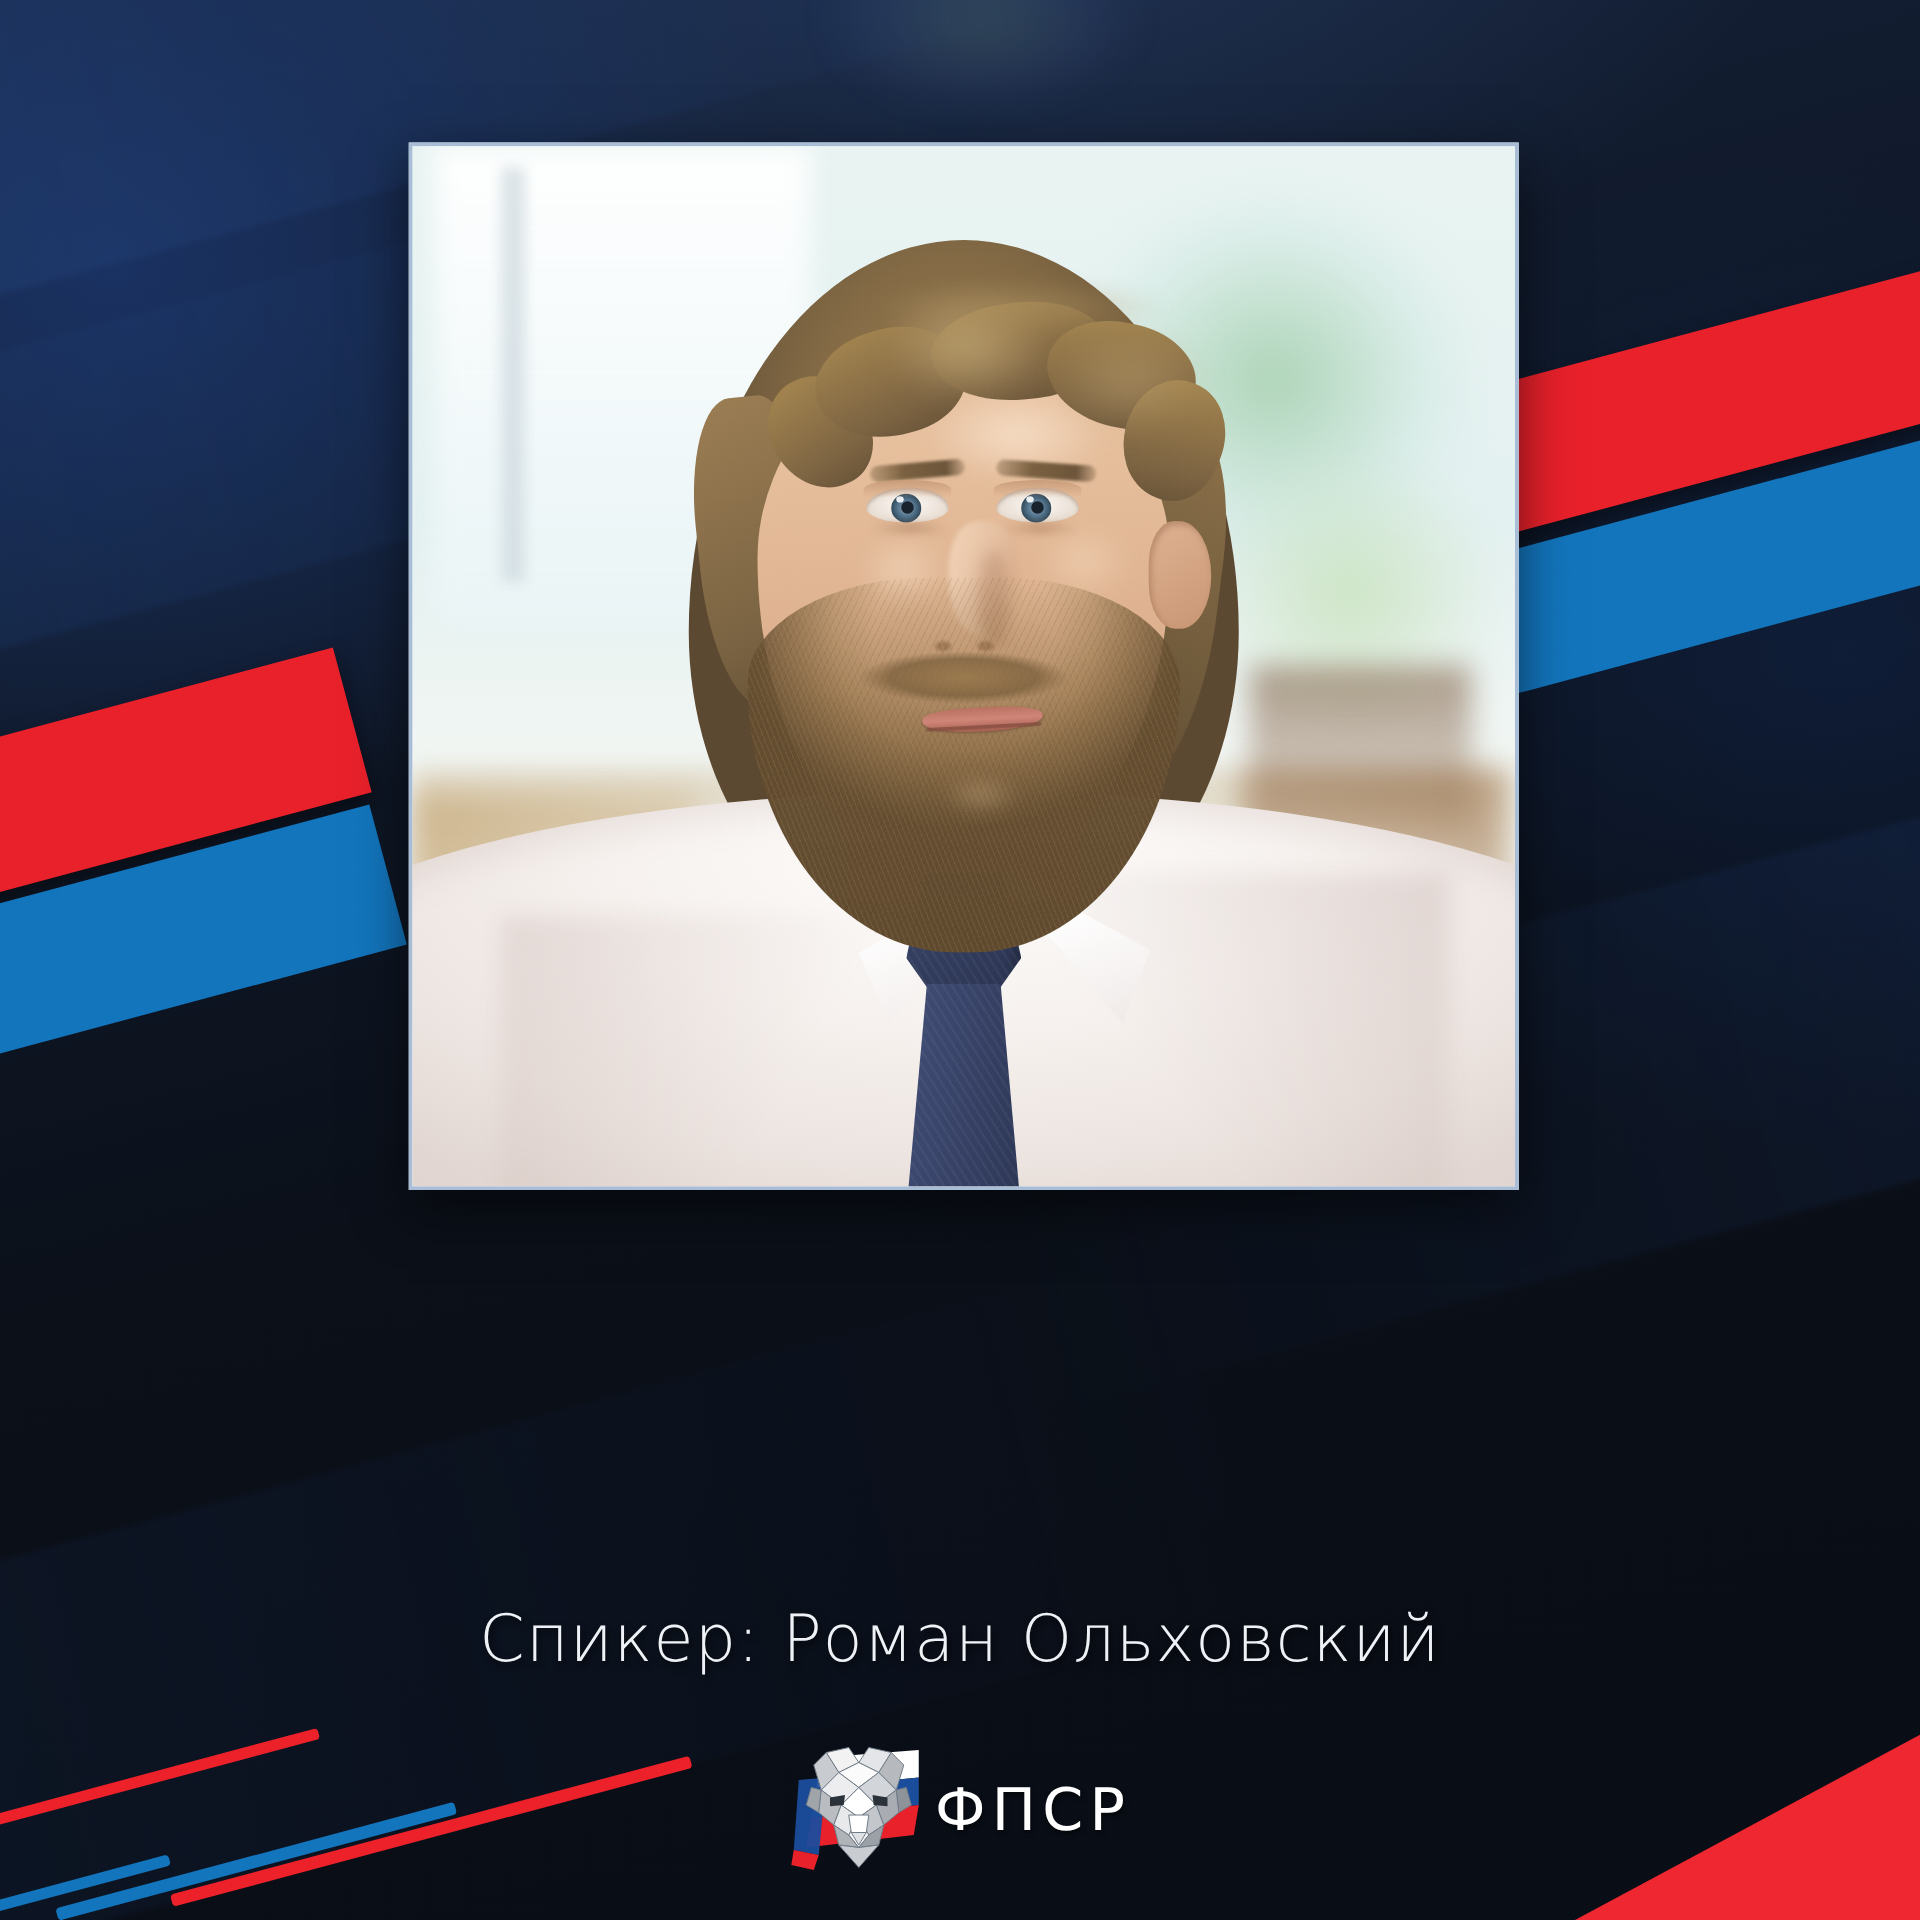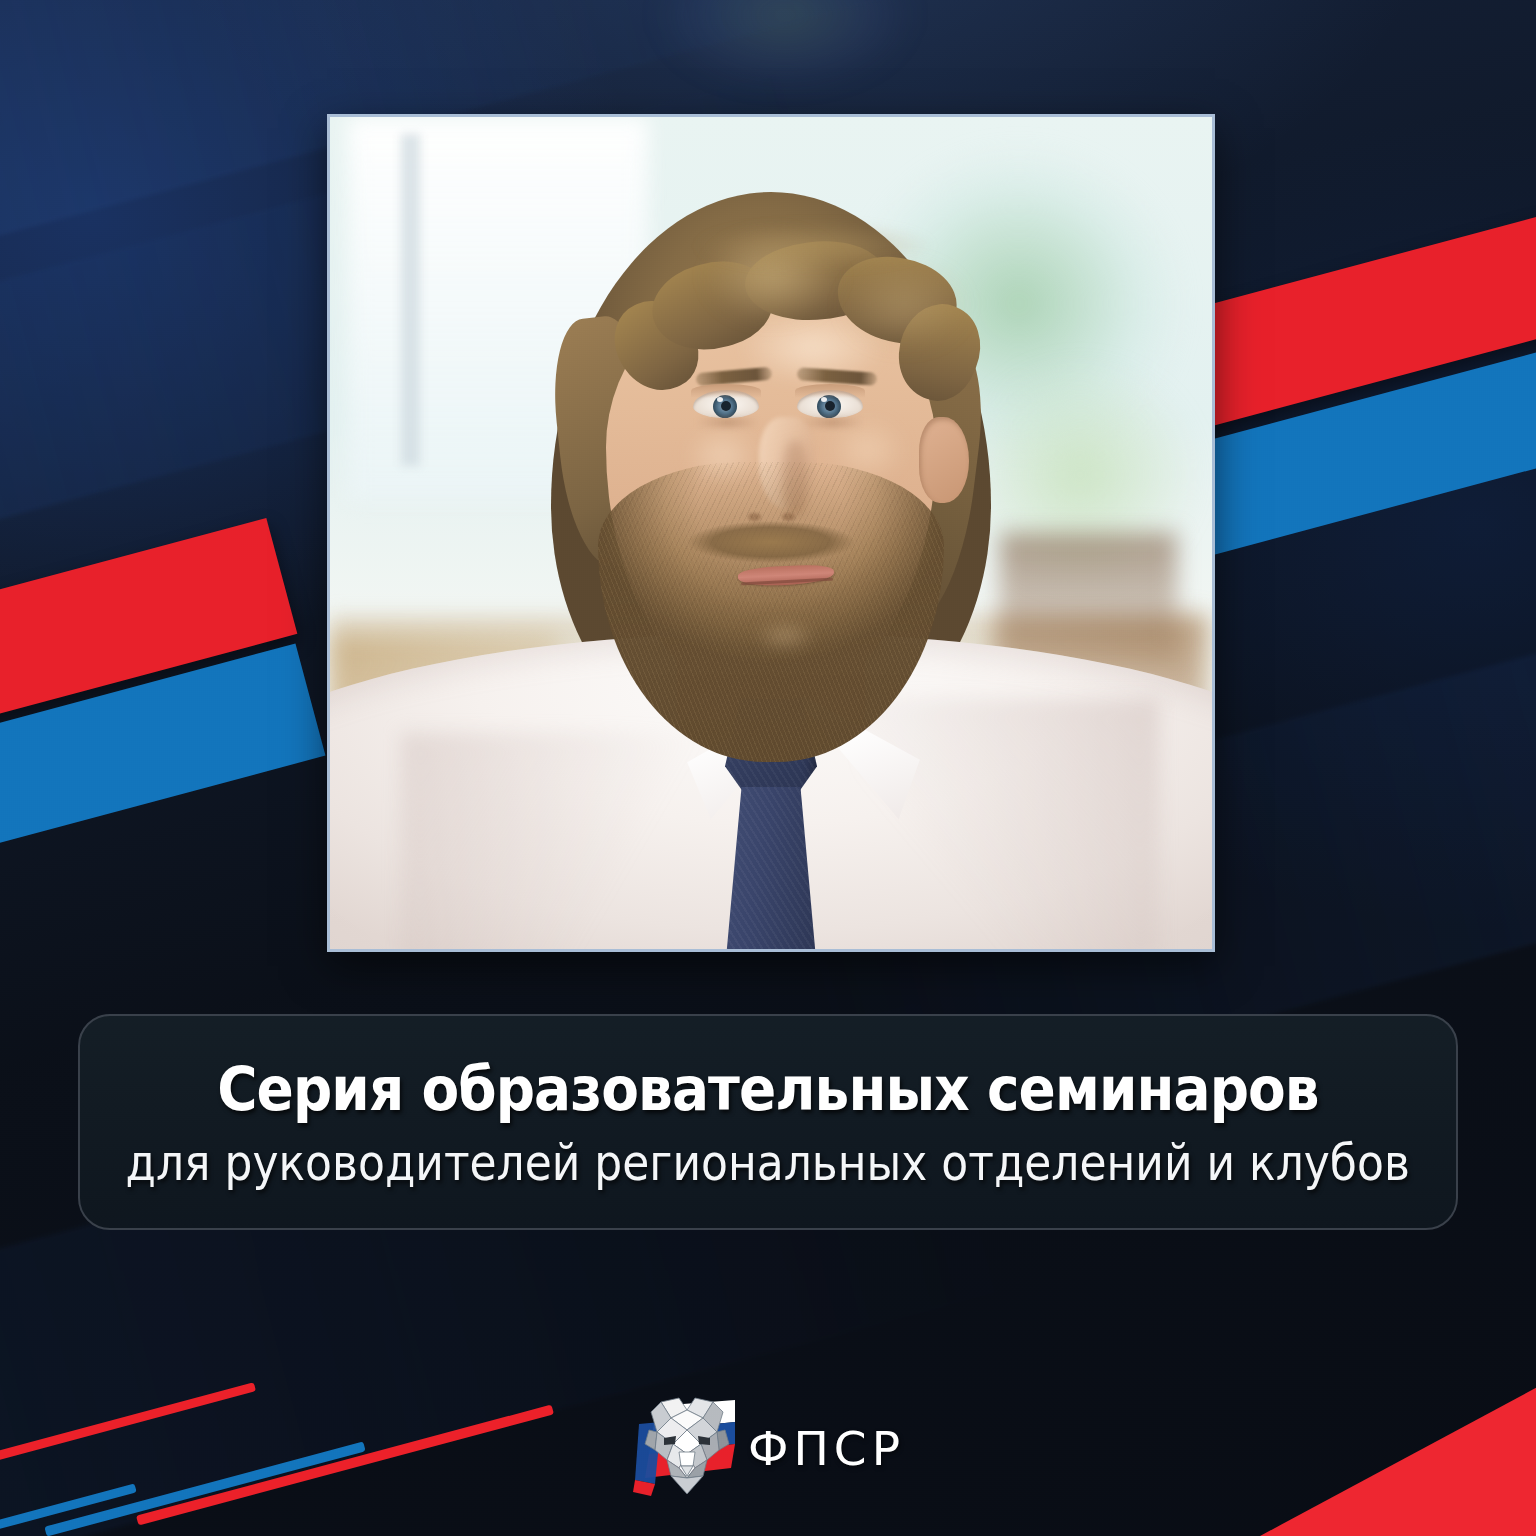--- a/index.html
+++ b/index.html
@@ -543,25 +543,22 @@
       <div class="lock k3"></div>
       <div class="lock k5"></div>
       <div class="hair-sheen"></div>
       <div class="hair-sheen2"></div>
       <div class="hair-wisp"></div>
 
       <div class="photo-vignette"></div>
     </div>
   </div>
 
-  <div id="title-panel">
-    <div class="title-main">Серия образовательных семинаров</div>
-    <div class="title-sub">для руководителей региональных отделений и клубов</div>
-  </div>
-
+
+  <div id="speaker-line">Спикер: Роман Ольховский</div>
 
   <div id="logo-block">
     <svg id="logo-mark" viewBox="0 0 112 104">
 
       <g>
         <polygon points="26,10 104,4 104,26 22,34" fill="#ffffff"></polygon>
         <polygon points="22,34 104,26 104,48 18,58" fill="#1A4C9C"></polygon>
         <polygon points="18,58 104,48 100,72 14,82" fill="#E8202A"></polygon>
         <polygon points="8,28 30,26 24,88 4,84" fill="#1A4C9C" opacity="0.95"></polygon>
         <polygon points="4,84 24,88 20,100 2,96" fill="#E8202A"></polygon>

